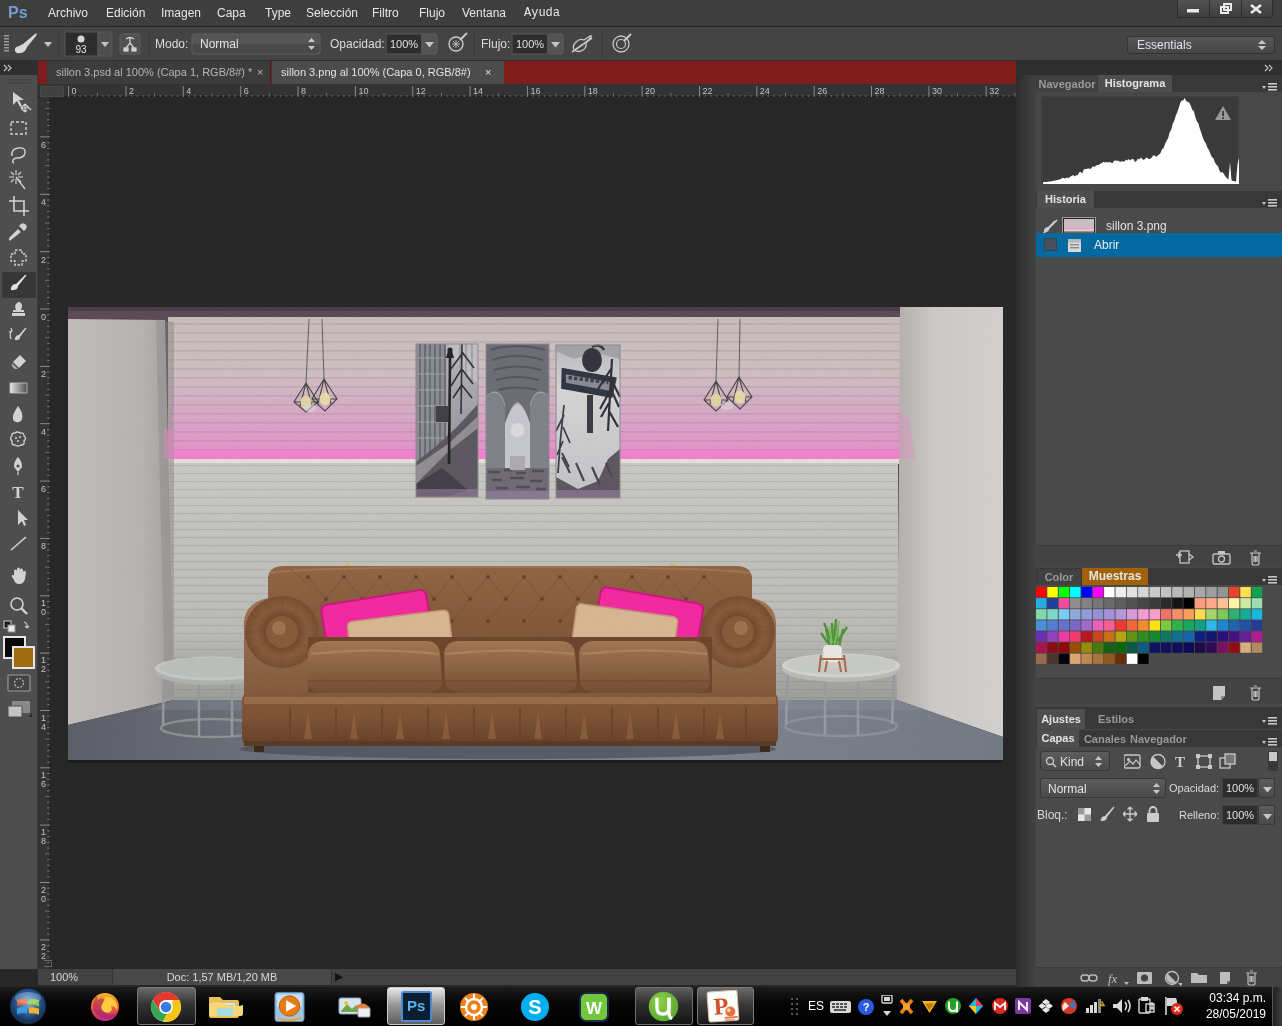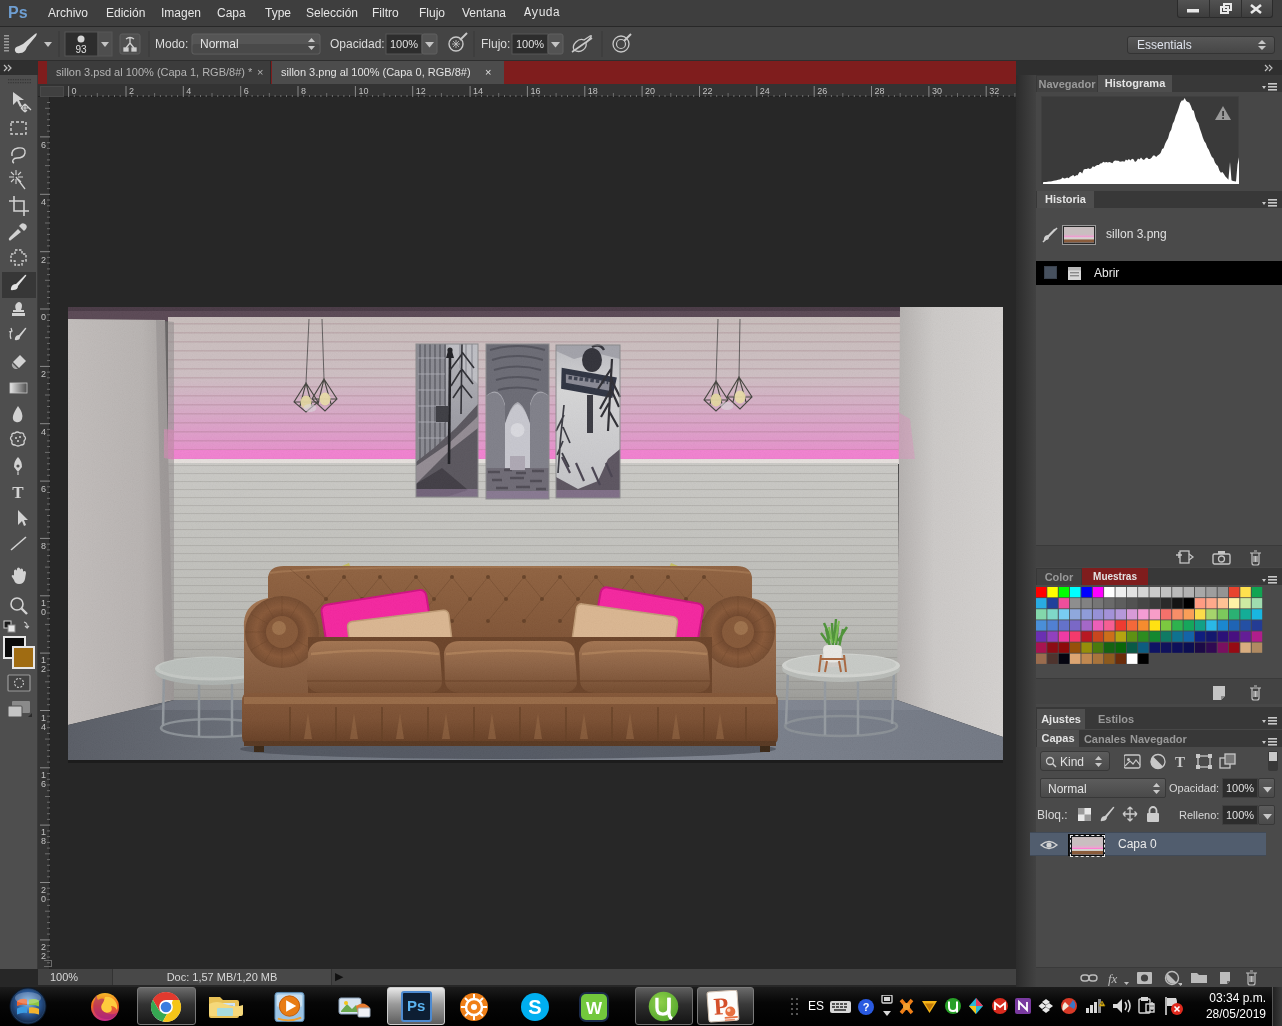--- a/index.html
+++ b/index.html
@@ -1026,31 +1026,31 @@
 
     <div class="abs" style="left:20px;top:130px;width:246px;height:17px;background:#383838;"></div>
     <div class="abs" style="left:21px;top:130px;width:57px;height:17px;background:#4e4e4e;color:#e4e4e4;font-size:11px;font-weight:bold;text-align:center;line-height:17px;">Historia</div>
     <div class="abs" style="left:246px;top:134px;width:16px;height:10px;"><svg width="16" height="10">
           <path d="M0,3 l4,0 l-2,3 z" fill="#c8c8c8"></path>
           <rect x="6" y="0" width="9" height="1.6" fill="#c8c8c8"></rect>
           <rect x="6" y="3" width="9" height="1.6" fill="#c8c8c8"></rect>
           <rect x="6" y="6" width="9" height="1.6" fill="#c8c8c8"></rect>
         </svg></div>
     <div class="abs" style="left:20px;top:147px;width:246px;height:337px;background:#4a4a4a;"></div>
-    <div class="abs" style="left:20px;top:163px;width:246px;height:22px;">
+    <div class="abs" style="left:20px;top:155px;width:246px;height:22px;">
       <svg class="abs" style="left:5px;top:2px;" width="18" height="18">
           <path d="M5,14 Q2,15 3,12 Q4,9 7,9 L13,3 Q15,2 14,4 L8,11 Q8,14 5,14 Z" fill="#cfcfcf"></path>
           <line x1="2" y1="16" x2="16" y2="2" stroke="#cfcfcf" stroke-width="1.6"></line>
         </svg>
       <div class="abs" style="left:26px;top:1px;width:34px;height:20px;background:#2a2a2a;border:1px solid #9a9a9a;">
         <div class="abs" style="left:1px;top:1px;width:30px;height:16px;background:linear-gradient(#c9bec0 0%,#c9bec0 45%,#e8a8d0 58%,#ff7fd2 64%,#d8d5d2 66%,#cfccc9 76%,#8a5c3c 80%,#8a5c3c 92%,#707580 100%);"></div>
       </div>
       <span class="abs" style="left:70px;top:3px;font-size:12px;color:#e0e0e0;">sillon 3.png</span>
     </div>
-    <div class="abs" style="left:20px;top:172px;width:246px;height:24px;background:#000000;margin-top:28px;">
+    <div class="abs" style="left:20px;top:172px;width:246px;height:24px;background:#0369a1;">
       <div class="abs" style="left:8px;top:5px;width:13px;height:13px;background:#46505e;border:1px solid #3a424e;"></div>
       <svg class="abs" style="left:30px;top:3px;" width="18" height="18">
           <rect x="2" y="3" width="13" height="13" fill="#d8d8d8"></rect>
           <rect x="2" y="3" width="13" height="3.5" fill="#b8b8b8"></rect>
           <rect x="4" y="8" width="9" height="1.4" fill="#8a8a8a"></rect>
           <rect x="4" y="11" width="9" height="1.4" fill="#8a8a8a"></rect>
         </svg>
       <span class="abs" style="left:58px;top:5px;font-size:12px;color:#eaeaea;">Abrir</span>
     </div>
     <div class="abs" style="left:20px;top:484px;width:246px;height:22px;background:#434343;border-top:1px solid #3a3a3a;">
@@ -1064,21 +1064,21 @@
           <rect x="6" y="1" width="7" height="3" fill="#c4c4c4"></rect>
           <circle cx="9.5" cy="9" r="3" fill="none" stroke="#c4c4c4" stroke-width="1.3"></circle>
         </svg>
       <svg class="abs" style="left:212px;top:3px;" width="16" height="17">
           <path d="M2,4 h11 M4,4 v10 q0,2 2,2 h3 q2,0 2,-2 v-10 M6,2 h3 M6,7 v6 M7.5,7 v6 M9,7 v6" stroke="#c4c4c4" stroke-width="1.2" fill="none"></path>
         </svg>
     </div>
 
     <div class="abs" style="left:20px;top:507px;width:246px;height:17px;background:#383838;"></div>
     <div class="abs" style="left:21px;top:508px;width:44px;height:16px;background:#414141;color:#999;font-size:11px;font-weight:bold;text-align:center;line-height:16px;">Color</div>
-    <div class="abs" style="left:66px;top:507px;width:66px;height:17px;background:#7f1d1d;color:#e4e4e4;font-size:10px;font-weight:bold;text-align:center;line-height:17px;">Muestras</div>
+    <div class="abs" style="left:66px;top:507px;width:66px;height:17px;background:#a16207;color:#e4e4e4;font-size:12px;font-weight:bold;text-align:center;line-height:17px;">Muestras</div>
     <div class="abs" style="left:246px;top:511px;width:16px;height:10px;"><svg width="16" height="10">
           <path d="M0,3 l4,0 l-2,3 z" fill="#c8c8c8"></path>
           <rect x="6" y="0" width="9" height="1.6" fill="#c8c8c8"></rect>
           <rect x="6" y="3" width="9" height="1.6" fill="#c8c8c8"></rect>
           <rect x="6" y="6" width="9" height="1.6" fill="#c8c8c8"></rect>
         </svg></div>
     <div class="abs" style="left:20px;top:524px;width:246px;height:93px;background:#4a4a4a;"></div>
     <div class="abs" style="left:20px;top:526px;"><svg width="228" height="80" viewBox="0 0 228 80">
           <rect x="0.0" y="0.0" width="10.5" height="10.3" fill="#ff0000"></rect>
           <rect x="11.3" y="0.0" width="10.5" height="10.3" fill="#ffff00"></rect>
@@ -1315,30 +1315,20 @@
           </g>
     </svg></div>
     <span class="abs" style="left:163px;top:748px;font-size:11px;color:#d8d8d8;">Relleno:</span>
     <div class="abs" style="left:206px;top:744px;width:36px;height:20px;background:#2d2d2d;border:1px solid #404040;color:#e0e0e0;font-size:11px;text-align:center;line-height:19px;">100%</div>
     <div class="abs" style="left:242px;top:744px;width:17px;height:20px;background:linear-gradient(#5c5c5c,#4a4a4a);border:1px solid #383838;border-radius:2px;">
         <svg class="abs" style="left:4px;top:8px;" width="9" height="6">
           <path d="M0,0 l9,0 l-4.5,5.5 z" fill="#c8c8c8"></path>
         </svg>
       </div>
 
-    <div class="abs" style="left:14px;top:771px;width:236px;height:24px;background:#515d6e;border-top:1px solid #404a58;border-bottom:1px solid #404a58;">
-      <svg class="abs" style="left:10px;top:6px;" width="18" height="12">
-          <path d="M1,6 Q9,-1 17,6 Q9,13 1,6 Z" fill="none" stroke="#d2d2d2" stroke-width="1.4"></path>
-          <circle cx="9" cy="6" r="2.6" fill="#d2d2d2"></circle>
-        </svg>
-      <div class="abs" style="left:38px;top:1px;width:37px;height:22px;background:#16181c;border:1px solid #0a0a0a;">
-        <div class="abs" style="left:3px;top:2px;width:31px;height:18px;background:linear-gradient(#c9bec0 0%,#c9bec0 45%,#e8a8d0 58%,#ff7fd2 64%,#d8d5d2 66%,#cfccc9 76%,#8a5c3c 80%,#8a5c3c 92%,#707580 100%);outline:1px dashed #e8e8e8;outline-offset:1px;"></div>
-      </div>
-      <span class="abs" style="left:88px;top:4px;font-size:12px;color:#eaeaea;">Capa 0</span>
-    </div>
     <div class="abs" style="left:20px;top:906px;width:246px;height:20px;background:#434343;border-top:1px solid #3a3a3a;">
       <svg class="abs" style="left:44px;top:4px;" width="20" height="12">
           <g fill="none" stroke="#bcbcbc" stroke-width="1.4">
             <rect x="1" y="3" width="8" height="6" rx="3"></rect>
             <rect x="9" y="3" width="8" height="6" rx="3"></rect>
           </g>
         </svg>
       <svg class="abs" style="left:72px;top:2px;" width="22" height="16">
           <text x="0" y="13" font-size="13" font-style="italic" fill="#bcbcbc" font-family="Liberation Serif">fx</text>
           <path d="M16,12 l5,0 l-2.5,3 z" fill="#bcbcbc"></path>

